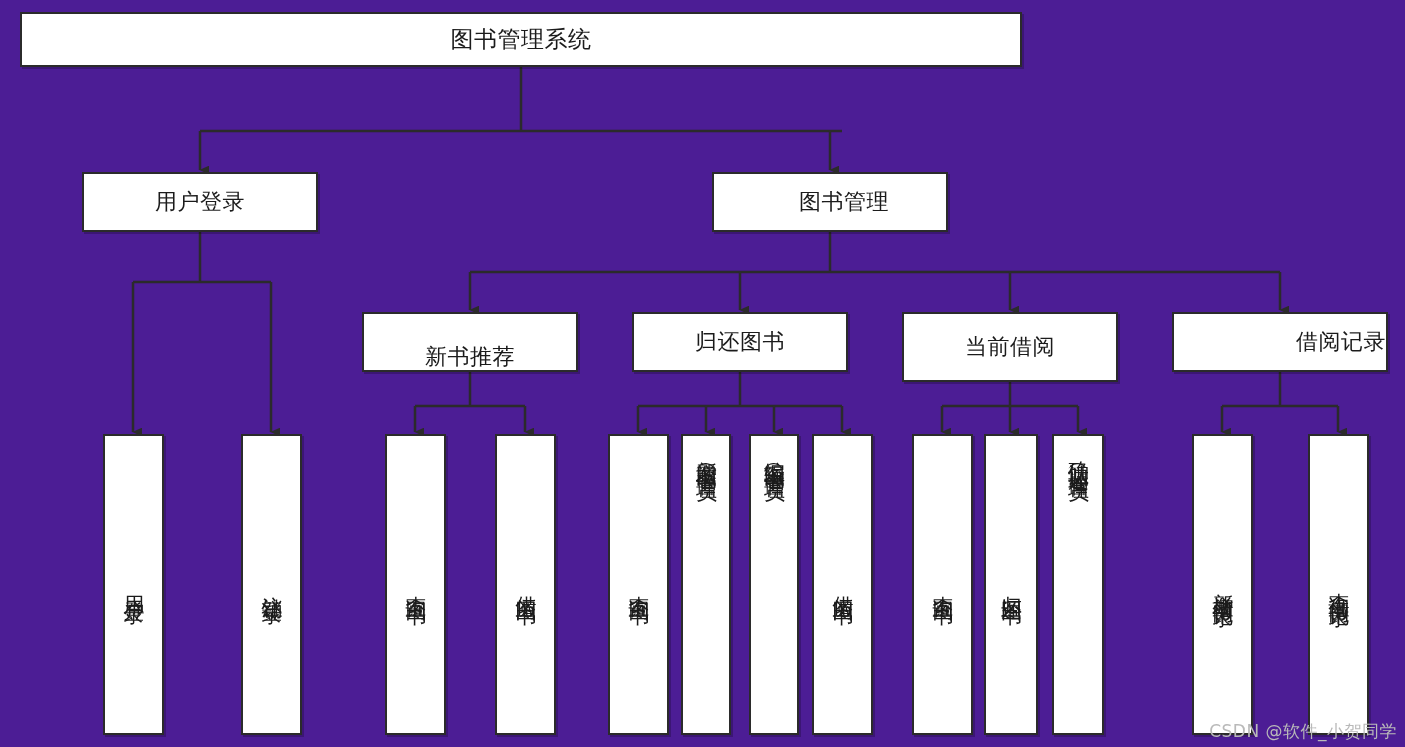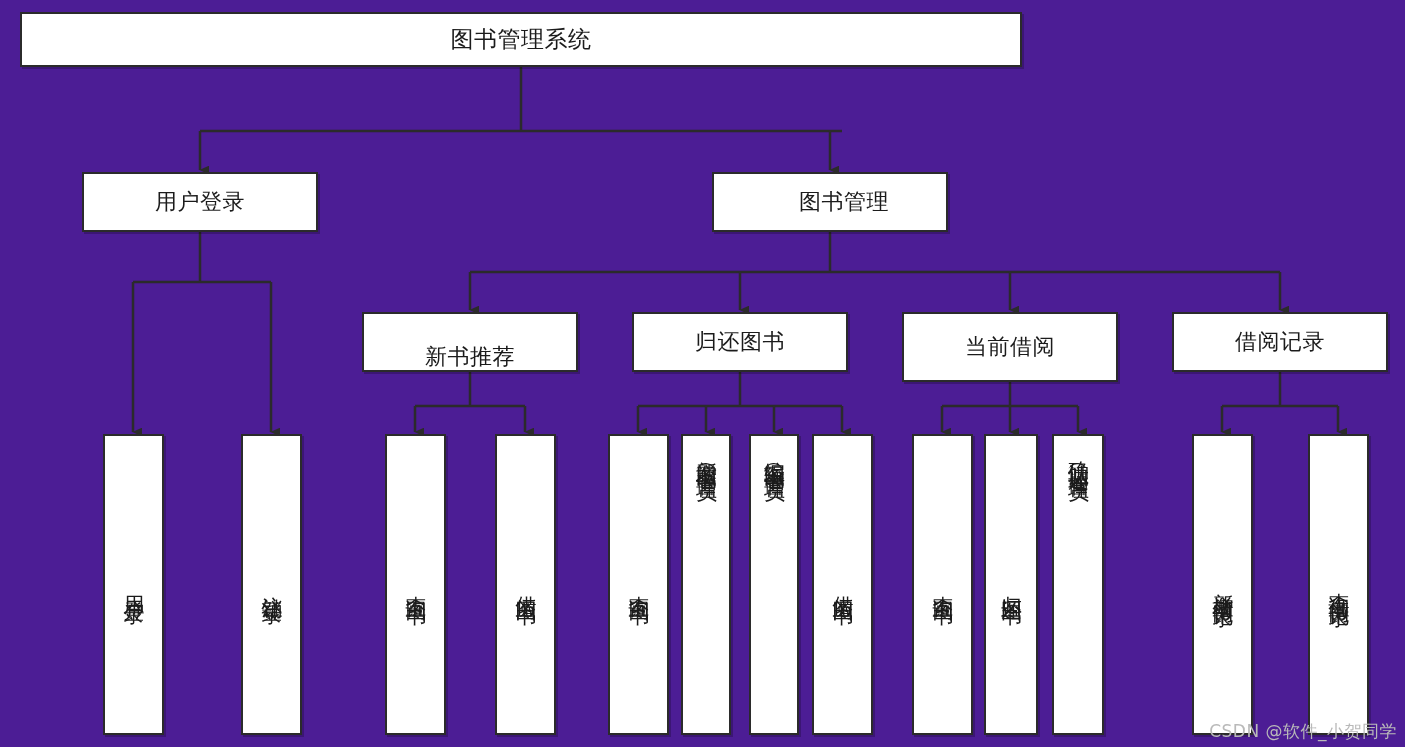--- a/index.html
+++ b/index.html
@@ -146,21 +146,21 @@
 
   <div class="node horiz" style="left:362px; top:312px; width:216px; height:60px;align-items:flex-end;">
     <span class="lbl">新书推荐</span>
   </div>
   <div class="node horiz" style="left:632px; top:312px; width:216px; height:60px;">
     <span class="lbl">归还图书</span>
   </div>
   <div class="node horiz" style="left:902px; top:312px; width:216px; height:70px;">
     <span class="lbl">当前借阅</span>
   </div>
-  <div class="node horiz" style="left:1172px; top:312px; width:216px; height:60px;">
+  <div class="node horiz" style="left:1172px; top:312px; width:216px; height:60px;justify-content:flex-end;">
     <span class="lbl">借阅记录</span>
   </div>
 
   <div class="node vert mid" style="left:103px; top:434px; width:61px; height:301px;">
     <span class="lbl">用户登录</span>
   </div>
   <div class="node vert mid" style="left:241px; top:434px; width:61px; height:301px;">
     <span class="lbl">注销登录</span>
   </div>
 

